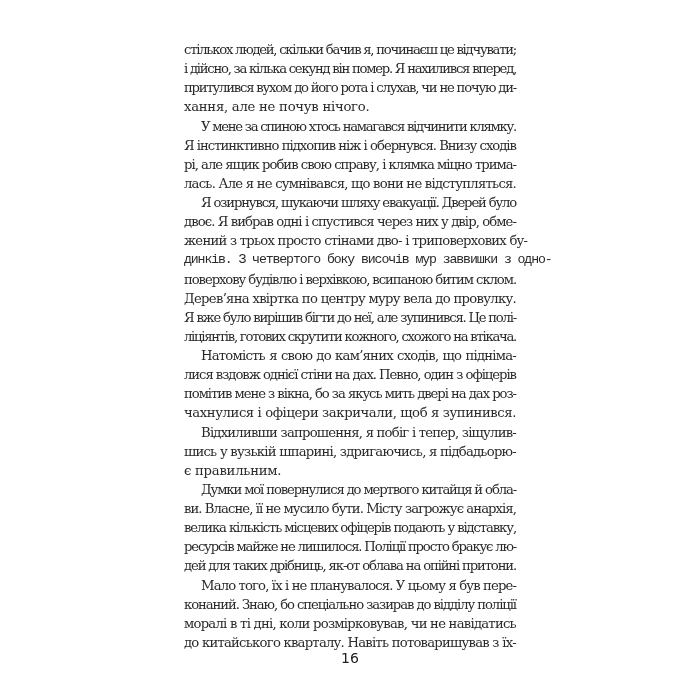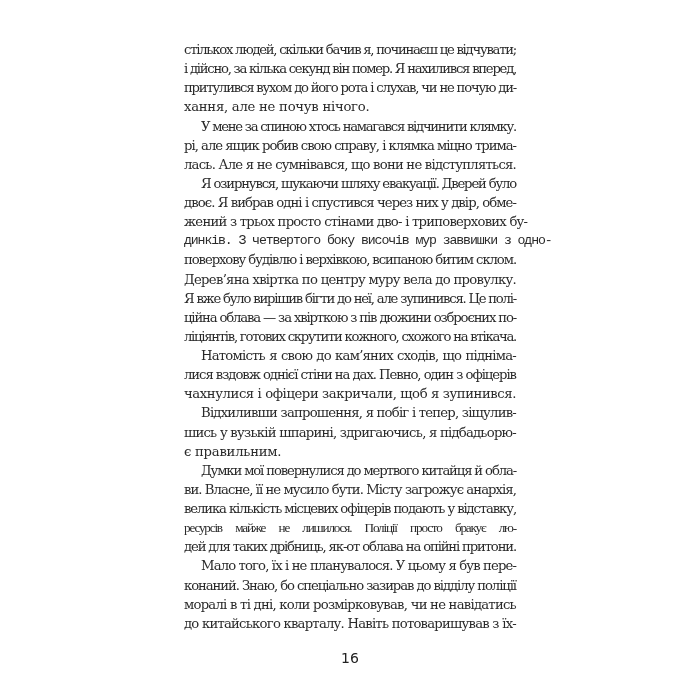--- a/index.html
+++ b/index.html
@@ -44,49 +44,50 @@
 <div class="page">
   <div class="text-block" id="text-block">
       <div>
         <span class="line" style="letter-spacing: -1.25px;">стількох людей, скільки бачив я, починаєш це відчувати;</span>
         <span class="line" style="letter-spacing: -1.24424px;">і дійсно, за кілька секунд він помер. Я нахилився вперед,</span>
         <span class="line" style="letter-spacing: -1.20199px;">притулився вухом до його рота і слухав, чи не почую ди-</span>
         <span class="line last">хання, але не почув нічого.</span>
       </div>
       <div>
         <span class="line indent" style="letter-spacing: -1.26px;">У мене за спиною хтось намагався відчинити клямку.</span>
+        <span class="line" style="letter-spacing: -1.00678px;">Я інстинктивно підхопив ніж і обернувся. Внизу сходів</span>
         <span class="line" style="letter-spacing: -1.00324px;">рі, але ящик робив свою справу, і клямка міцно трима-</span>
         <span class="line last" style="letter-spacing: -0.777644px;">лась. Але я не сумнівався, що вони не відступляться.</span>
       </div>
       <div>
         <span class="line indent" style="letter-spacing: -1.17092px;">Я озирнувся, шукаючи шляху евакуації. Дверей було</span>
         <span class="line" style="letter-spacing: -0.925px;">двоє. Я вибрав одні і спустився через них у двір, обме-</span>
         <span class="line" style="letter-spacing: -0.76863px;">жений з трьох просто стінами дво- і триповерхових бу-</span>
         <span class="line" style="letter-spacing: -1.10677px; font-family: Liberation Mono, monospace;">динків. З четвертого боку височів мур заввишки з одно-</span>
         <span class="line" style="letter-spacing: -1.08053px;">поверхову будівлю і верхівкою, всипаною битим склом.</span>
         <span class="line" style="letter-spacing: -0.712187px;">Дерев’яна хвіртка по центру муру вела до провулку.</span>
         <span class="line" style="letter-spacing: -1.21568px;">Я вже було вирішив бігти до неї, але зупинився. Це полі-</span>
-        <span class="line" style="letter-spacing: -1.14652px;">ційна облава — за хвірткою з пів дюжини озброєних по-</span>
         <span class="line last" style="letter-spacing: -1.26172px;">ліціянтів, готових скрутити кожного, схожого на втікача.</span>
       </div>
       <div>
         <span class="line indent" style="letter-spacing: -0.771684px;">Натомість я свою до кам’яних сходів, що підніма-</span>
         <span class="line" style="letter-spacing: -1.04688px;">лися вздовж однієї стіни на дах. Певно, один з офіцерів</span>
+        <span class="line" style="letter-spacing: -1.05106px;">помітив мене з вікна, бо за якусь мить двері на дах роз-</span>
         <span class="line last" style="letter-spacing: -0.407912px;">чахнулися і офіцери закричали, щоб я зупинився.</span>
       </div>
       <div>
         <span class="line indent" style="letter-spacing: -0.782878px;">Відхиливши запрошення, я побіг і тепер, зіщулив-</span>
         <span class="line" style="letter-spacing: -0.772188px;">шись у вузькій шпарині, здригаючись, я підбадьорю-</span>
         <span class="line last">є правильним.</span>
       </div>
       <div>
         <span class="line indent" style="letter-spacing: -1.13425px;">Думки мої повернулися до мертвого китайця й обла-</span>
         <span class="line" style="letter-spacing: -0.934606px;">ви. Власне, її не мусило бути. Місту загрожує анархія,</span>
         <span class="line" style="letter-spacing: -1.10909px;">велика кількість місцевих офіцерів подають у відставку,</span>
-        <span class="line" style="letter-spacing: -1.18426px; font-family: Liberation Serif, serif;">ресурсів майже не лишилося. Поліції просто бракує лю-</span>
+        <span class="line" style="letter-spacing: -1.18426px;">ресурсів майже не лишилося. Поліції просто бракує лю-</span>
         <span class="line last" style="letter-spacing: -1.14432px;">дей для таких дрібниць, як-от облава на опійні притони.</span>
       </div>
       <div>
         <span class="line indent" style="letter-spacing: -0.868873px;">Мало того, їх і не планувалося. У цьому я був пере-</span>
         <span class="line" style="letter-spacing: -1.07812px;">конаний. Знаю, бо спеціально зазирав до відділу поліції</span>
         <span class="line" style="letter-spacing: -0.755307px;">моралі в ті дні, коли розмірковував, чи не навідатись</span>
         <span class="line" style="letter-spacing: -0.769608px;">до китайського кварталу. Навіть потоваришував з їх-</span>
       </div>
     </div>
   <div class="page-number">16</div>

